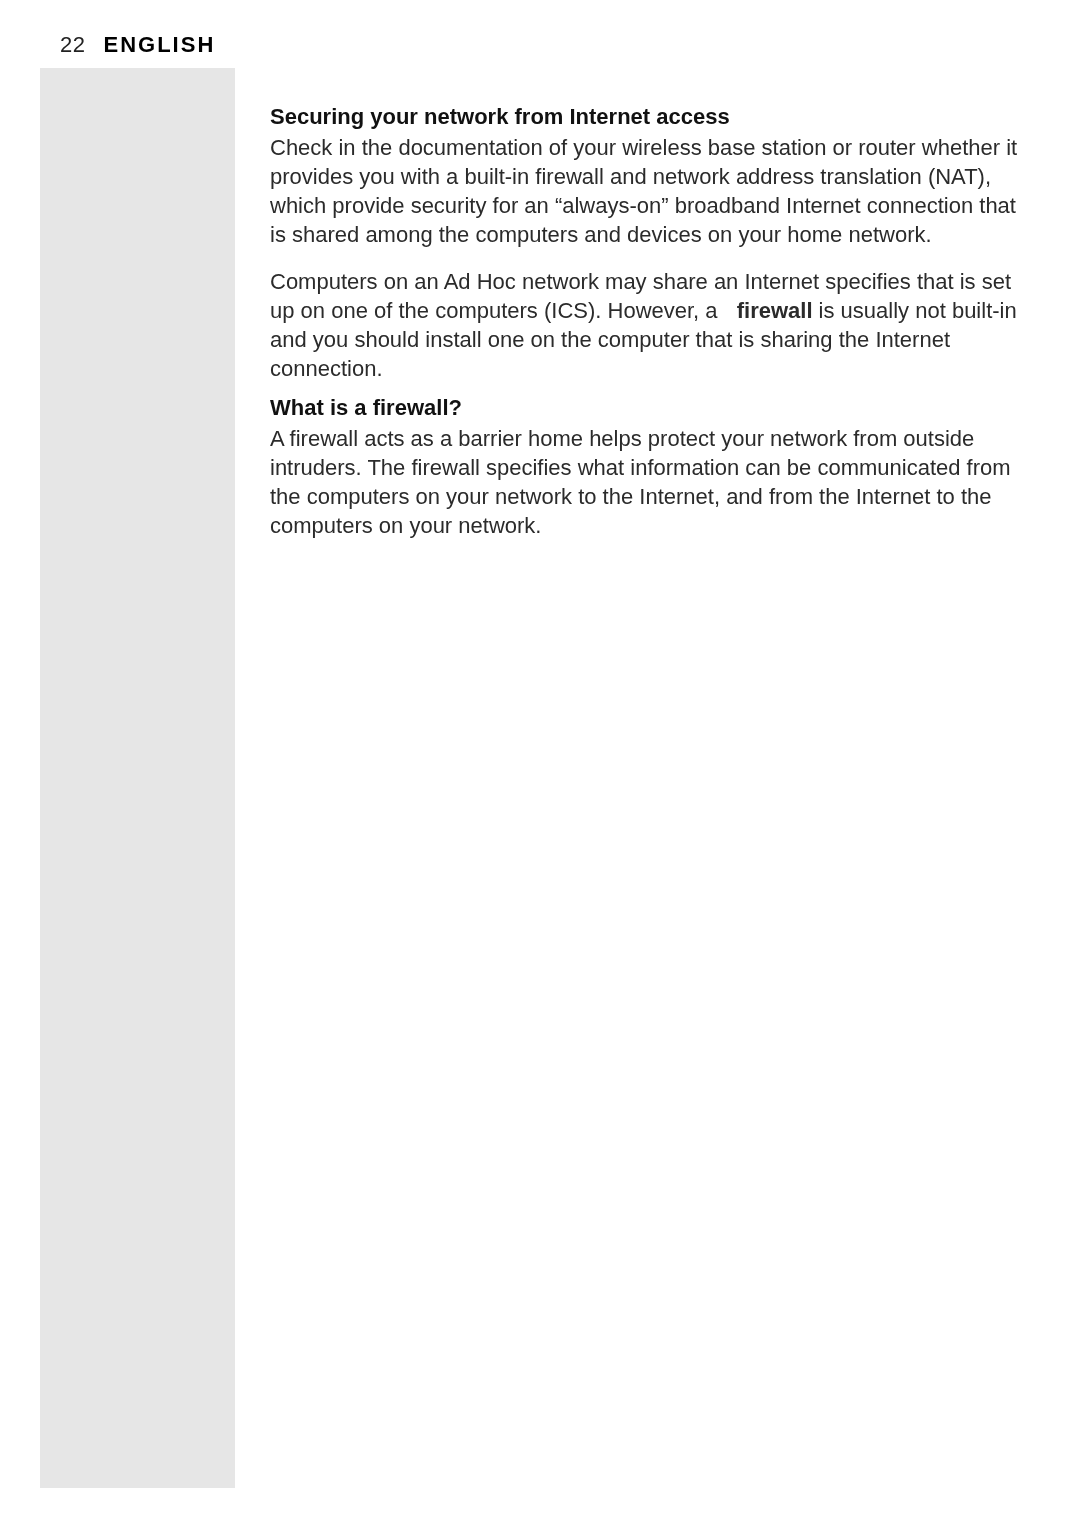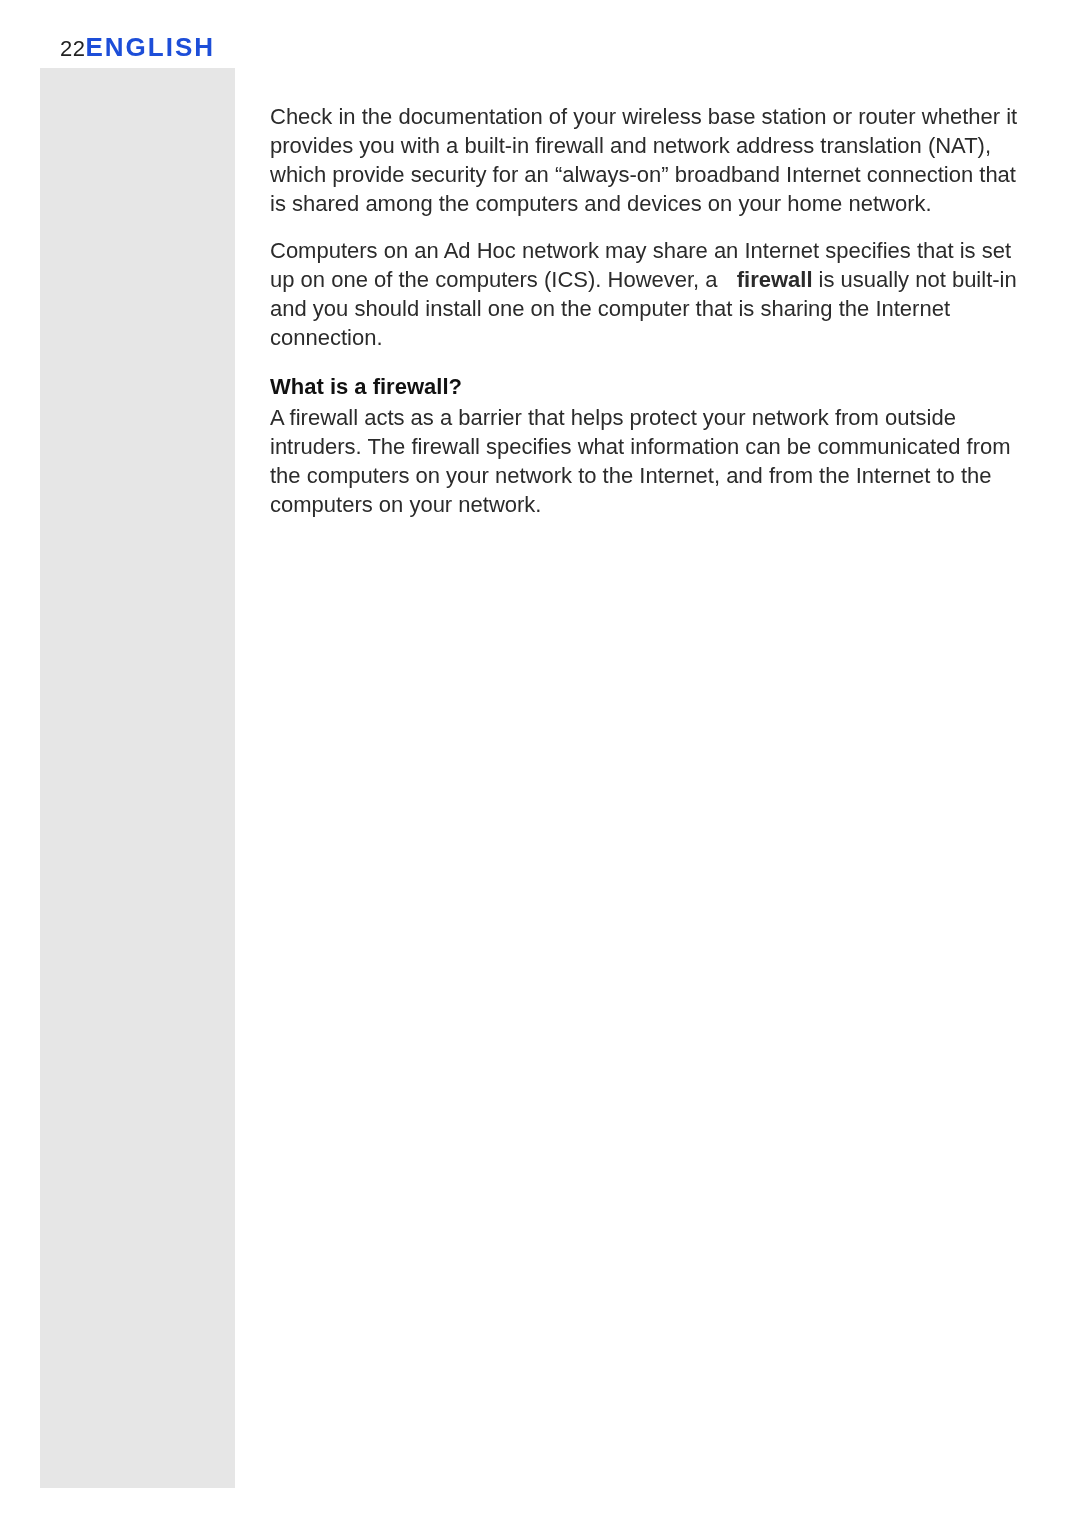--- a/index.html
+++ b/index.html
@@ -14,32 +14,33 @@
     position: relative;
     width: 1080px;
     height: 1526px;
   }
   .header {
     position: absolute;
     top: 32px;
     left: 60px;
     display: flex;
     align-items: baseline;
+    gap: 18px;
   }
   .page-num {
     font-size: 22px;
     font-weight: 400;
     color: #222;
     letter-spacing: 0.5px;
   }
   .lang {
-    font-size: 26px;
+    font-size: 22px;
     font-weight: 700;
     letter-spacing: 2px;
-    color: #1d4ed8;
+    color: #000000;
   }
   .sidebar {
     position: absolute;
     top: 68px;
     left: 40px;
     width: 195px;
     height: 1420px;
     background: #e6e6e6;
   }
   .content {
@@ -56,43 +57,44 @@
     color: #111;
     margin-top: 0;
     margin-bottom: 2px;
     font-size: 22px;
   }
   .para {
     margin-bottom: 18px;
   }
   .para:last-child { margin-bottom: 0; }
   .bold-inline { font-weight: 700; margin-left: 13px; }
-  .block2 .h2 { margin-top: 20px; }
+  .block2 .h2 { margin-top: 10px; }
 </style>
 </head>
 <body>
 
 <div class="page">
 
   <div class="header">
     <span class="page-num">22</span>
     <span class="lang">ENGLISH</span>
   </div>
 
   <div class="sidebar"></div>
 
   <div class="content">
 
     <div class="block1">
+      <div class="h2">Securing your network from Internet access</div>
       <div class="para">Check in the documentation of your wireless base station or router whether it provides you with a built-in firewall and network address translation (NAT), which provide security for an “always-on” broadband Internet connection that is shared among the computers and devices on your home network.</div>
       <div class="para">
         <span>Computers on an Ad Hoc network may share an Internet specifies that is set up on one of the computers (ICS). However, a </span><span class="bold-inline">firewall</span><span> is usually not built-in and you should install one on the computer that is sharing the Internet connection.</span>
       </div>
     </div>
 
     <div class="block2">
       <div class="h2">What is a firewall?</div>
-      <div class="para">A firewall acts as a barrier that helps protect your network from outside intruders. The firewall specifies what information can be communicated from the computers on your network to the Internet, and from the Internet to the computers on your network.</div>
+      <div class="para">A firewall acts as a barrier home helps protect your network from outside intruders. The firewall specifies what information can be communicated from the computers on your network to the Internet, and from the Internet to the computers on your network.</div>
     </div>
 
   </div>
 
 </div>
 
 </body></html>

